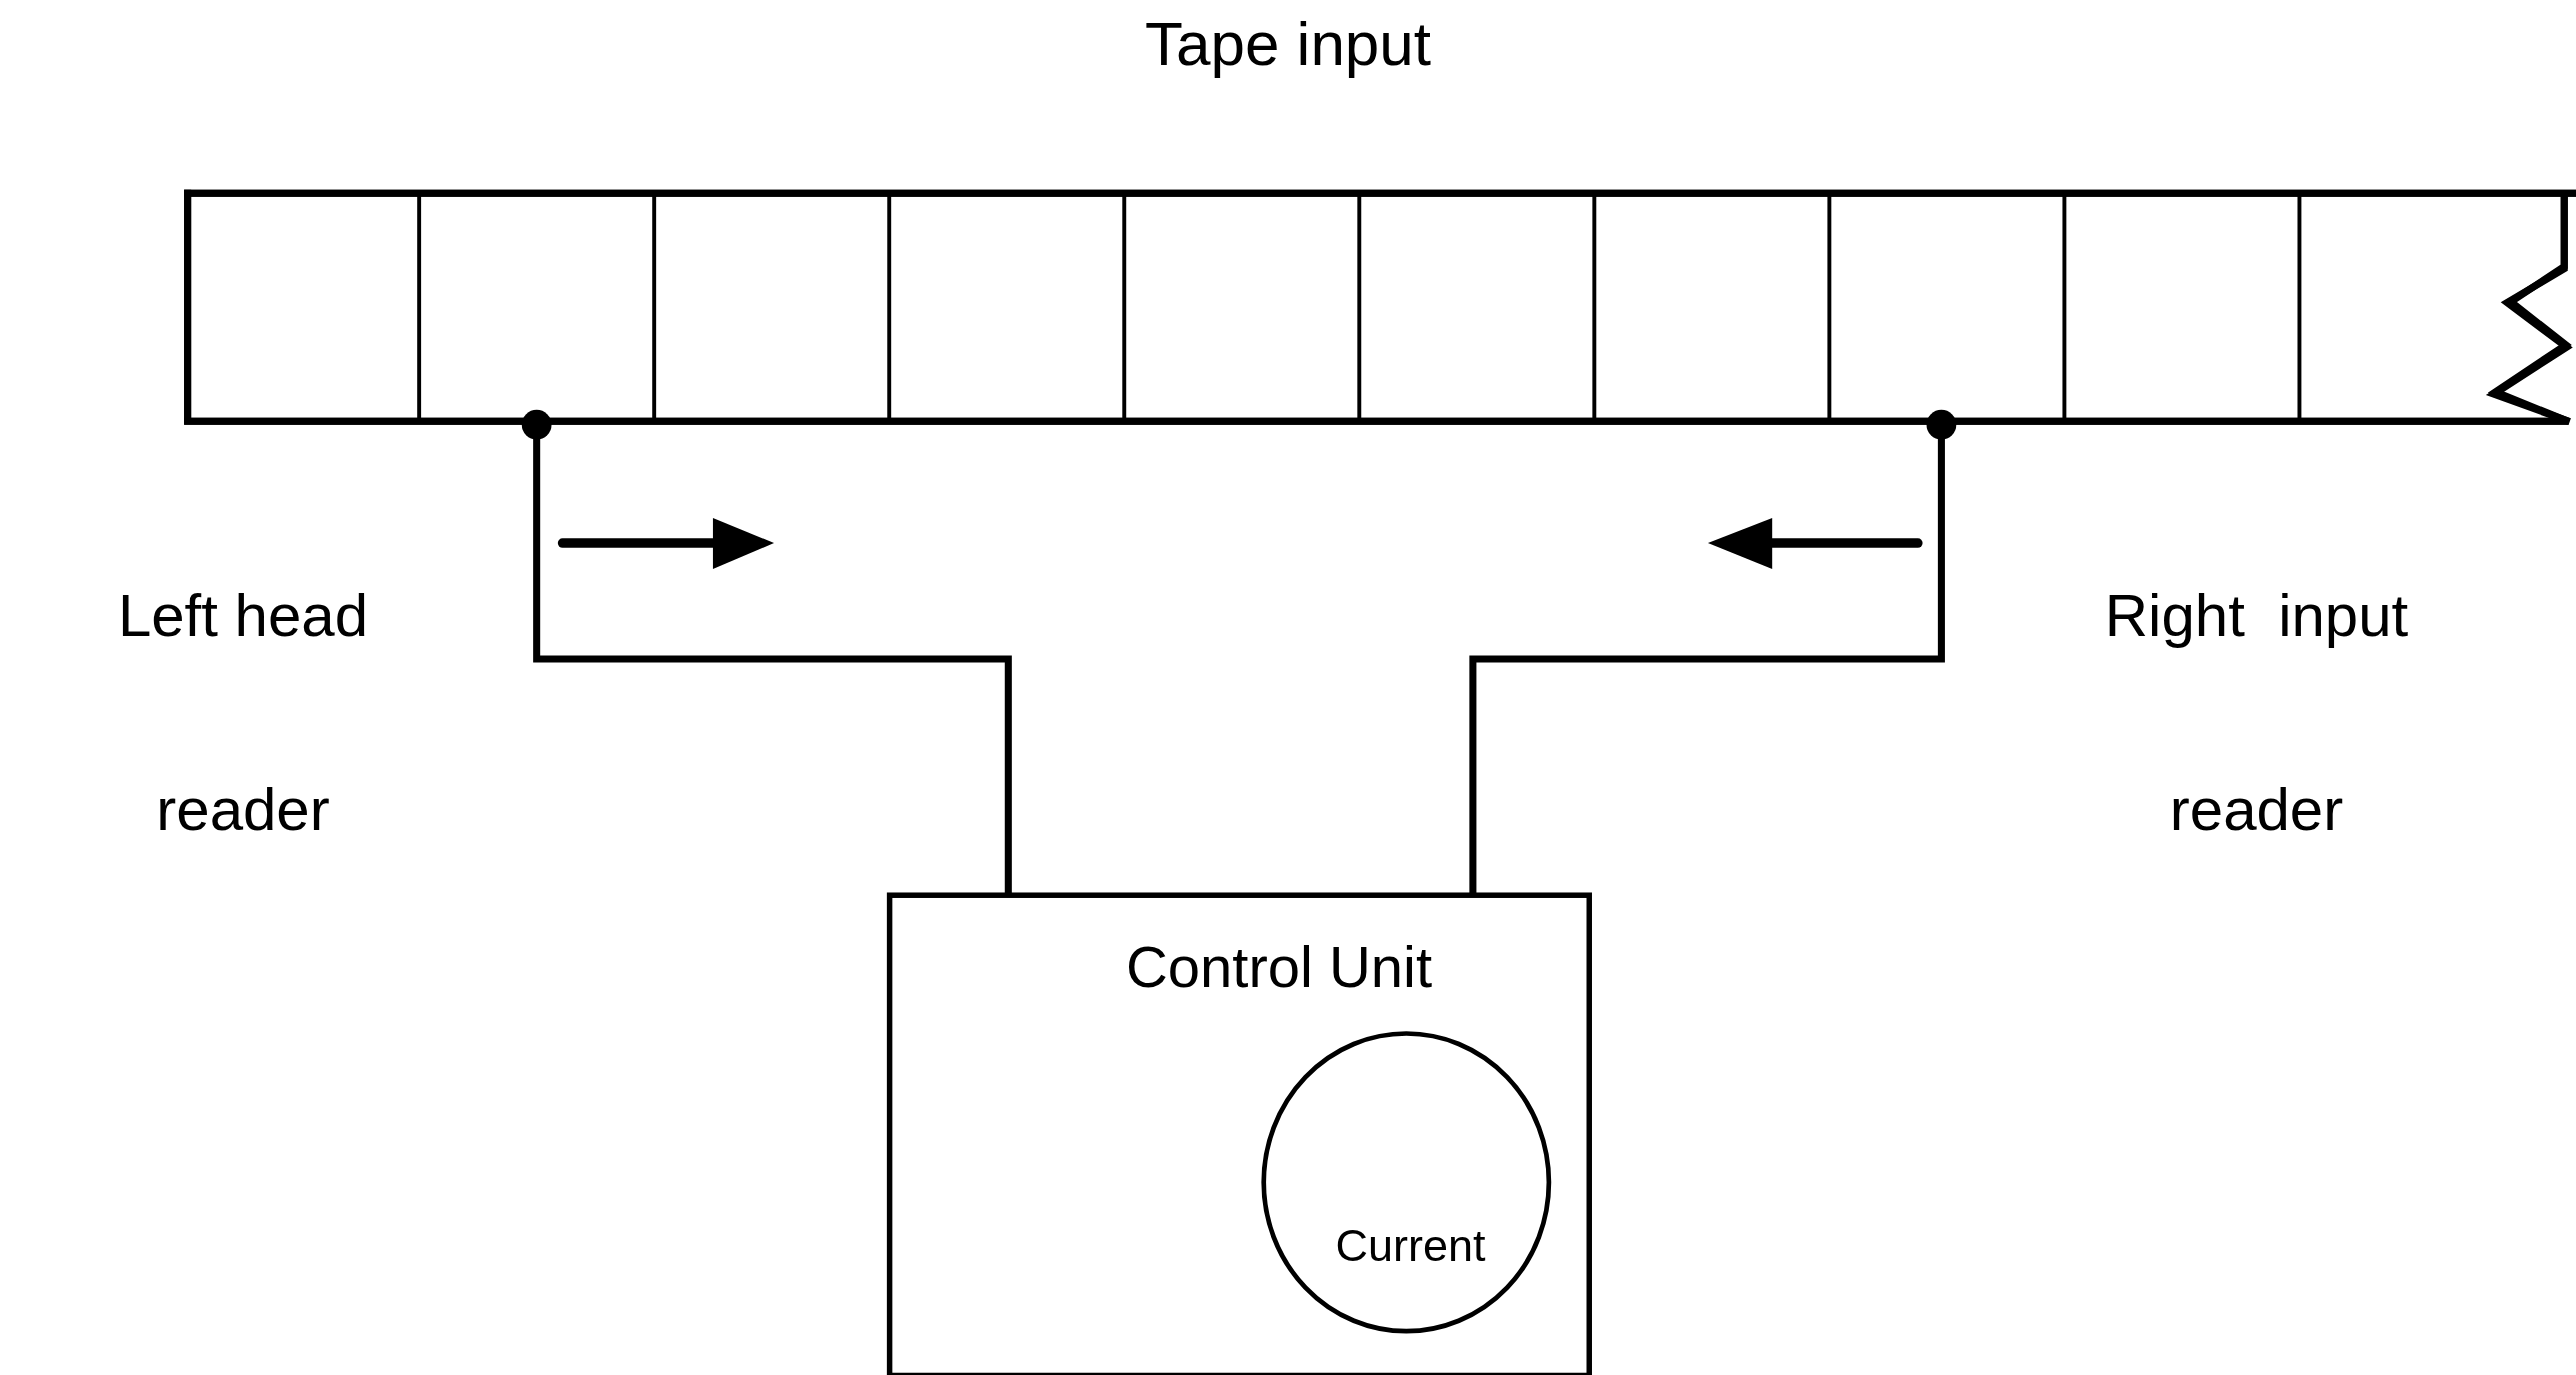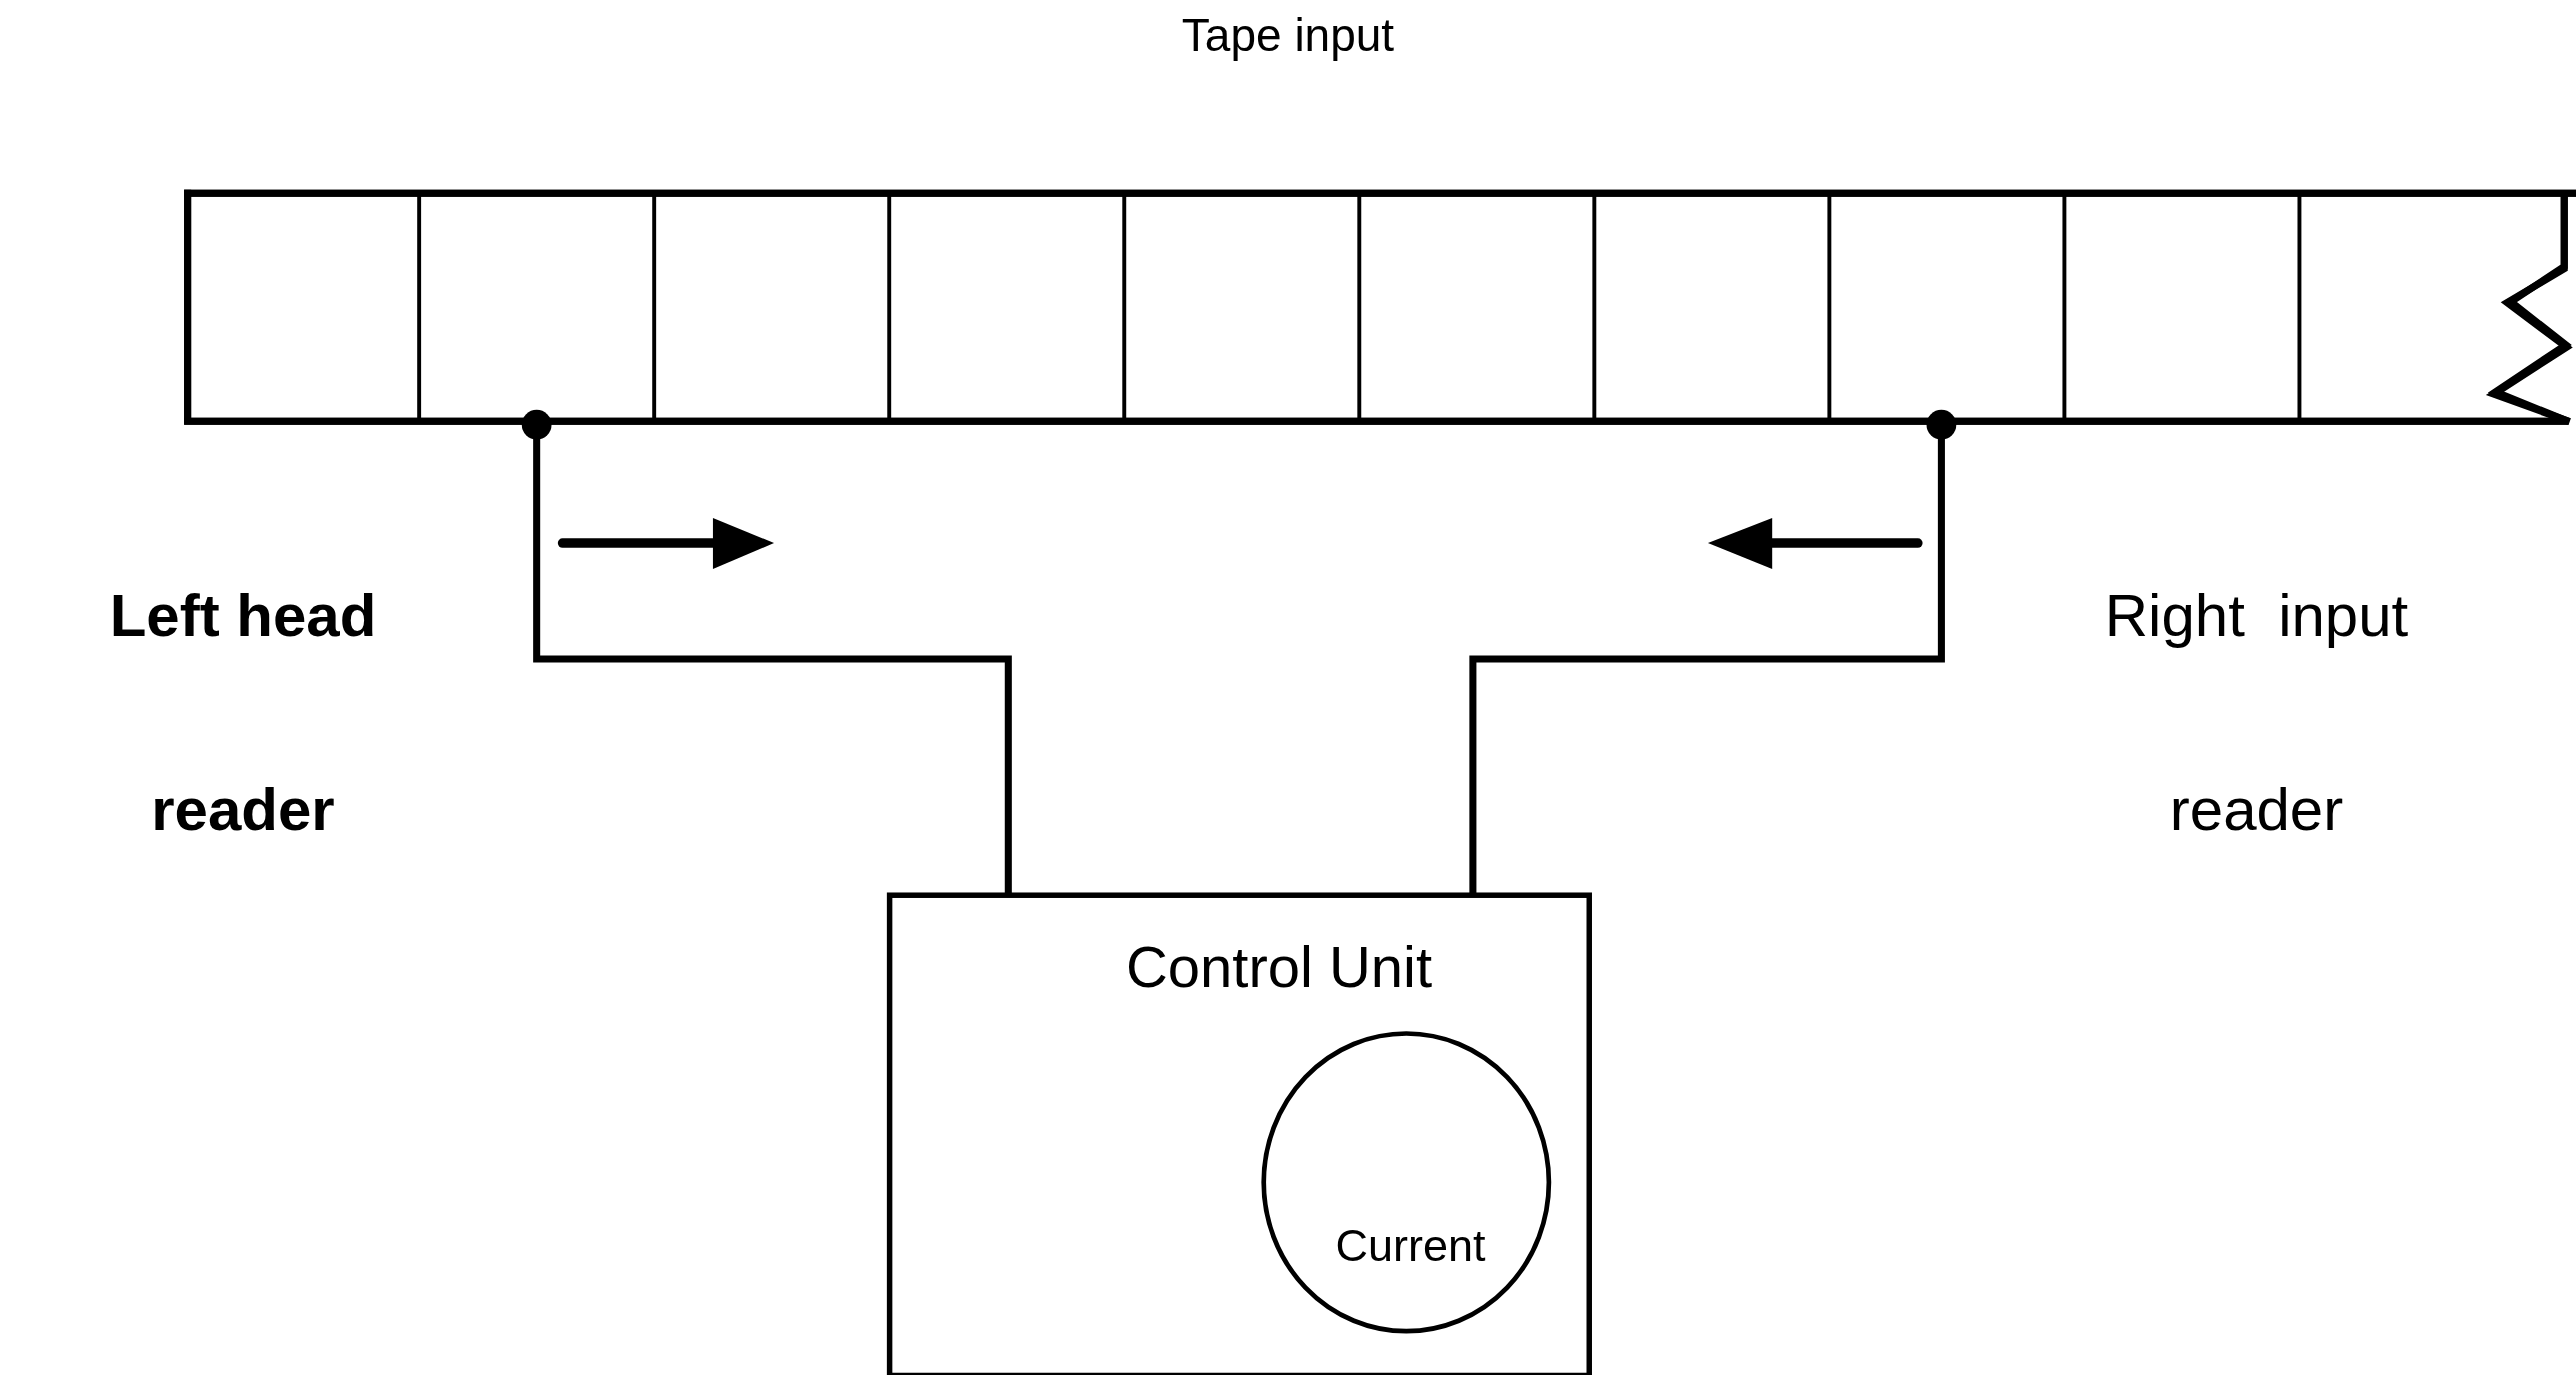--- a/index.html
+++ b/index.html
@@ -34,28 +34,27 @@
     color: #000000;
     white-space: pre;
     line-height: 1.08;
     text-align: center;
     user-select: none;
   }
   #tape-input-title {
     left: 0;
     top: 11px;
     width: 2576px;
-    font-size: 46px;
+    font-size: 62px;
   }
   #left-head-label {
     left: 0px;
     top: 454px;
     width: 486px;
     font-size: 60px;
-    font-weight: bold;
   }
   #right-head-label {
     left: 2006px;
     top: 454px;
     width: 501px;
     font-size: 60px;
   }
   #control-unit-title {
     left: 887px;
     top: 936px;

